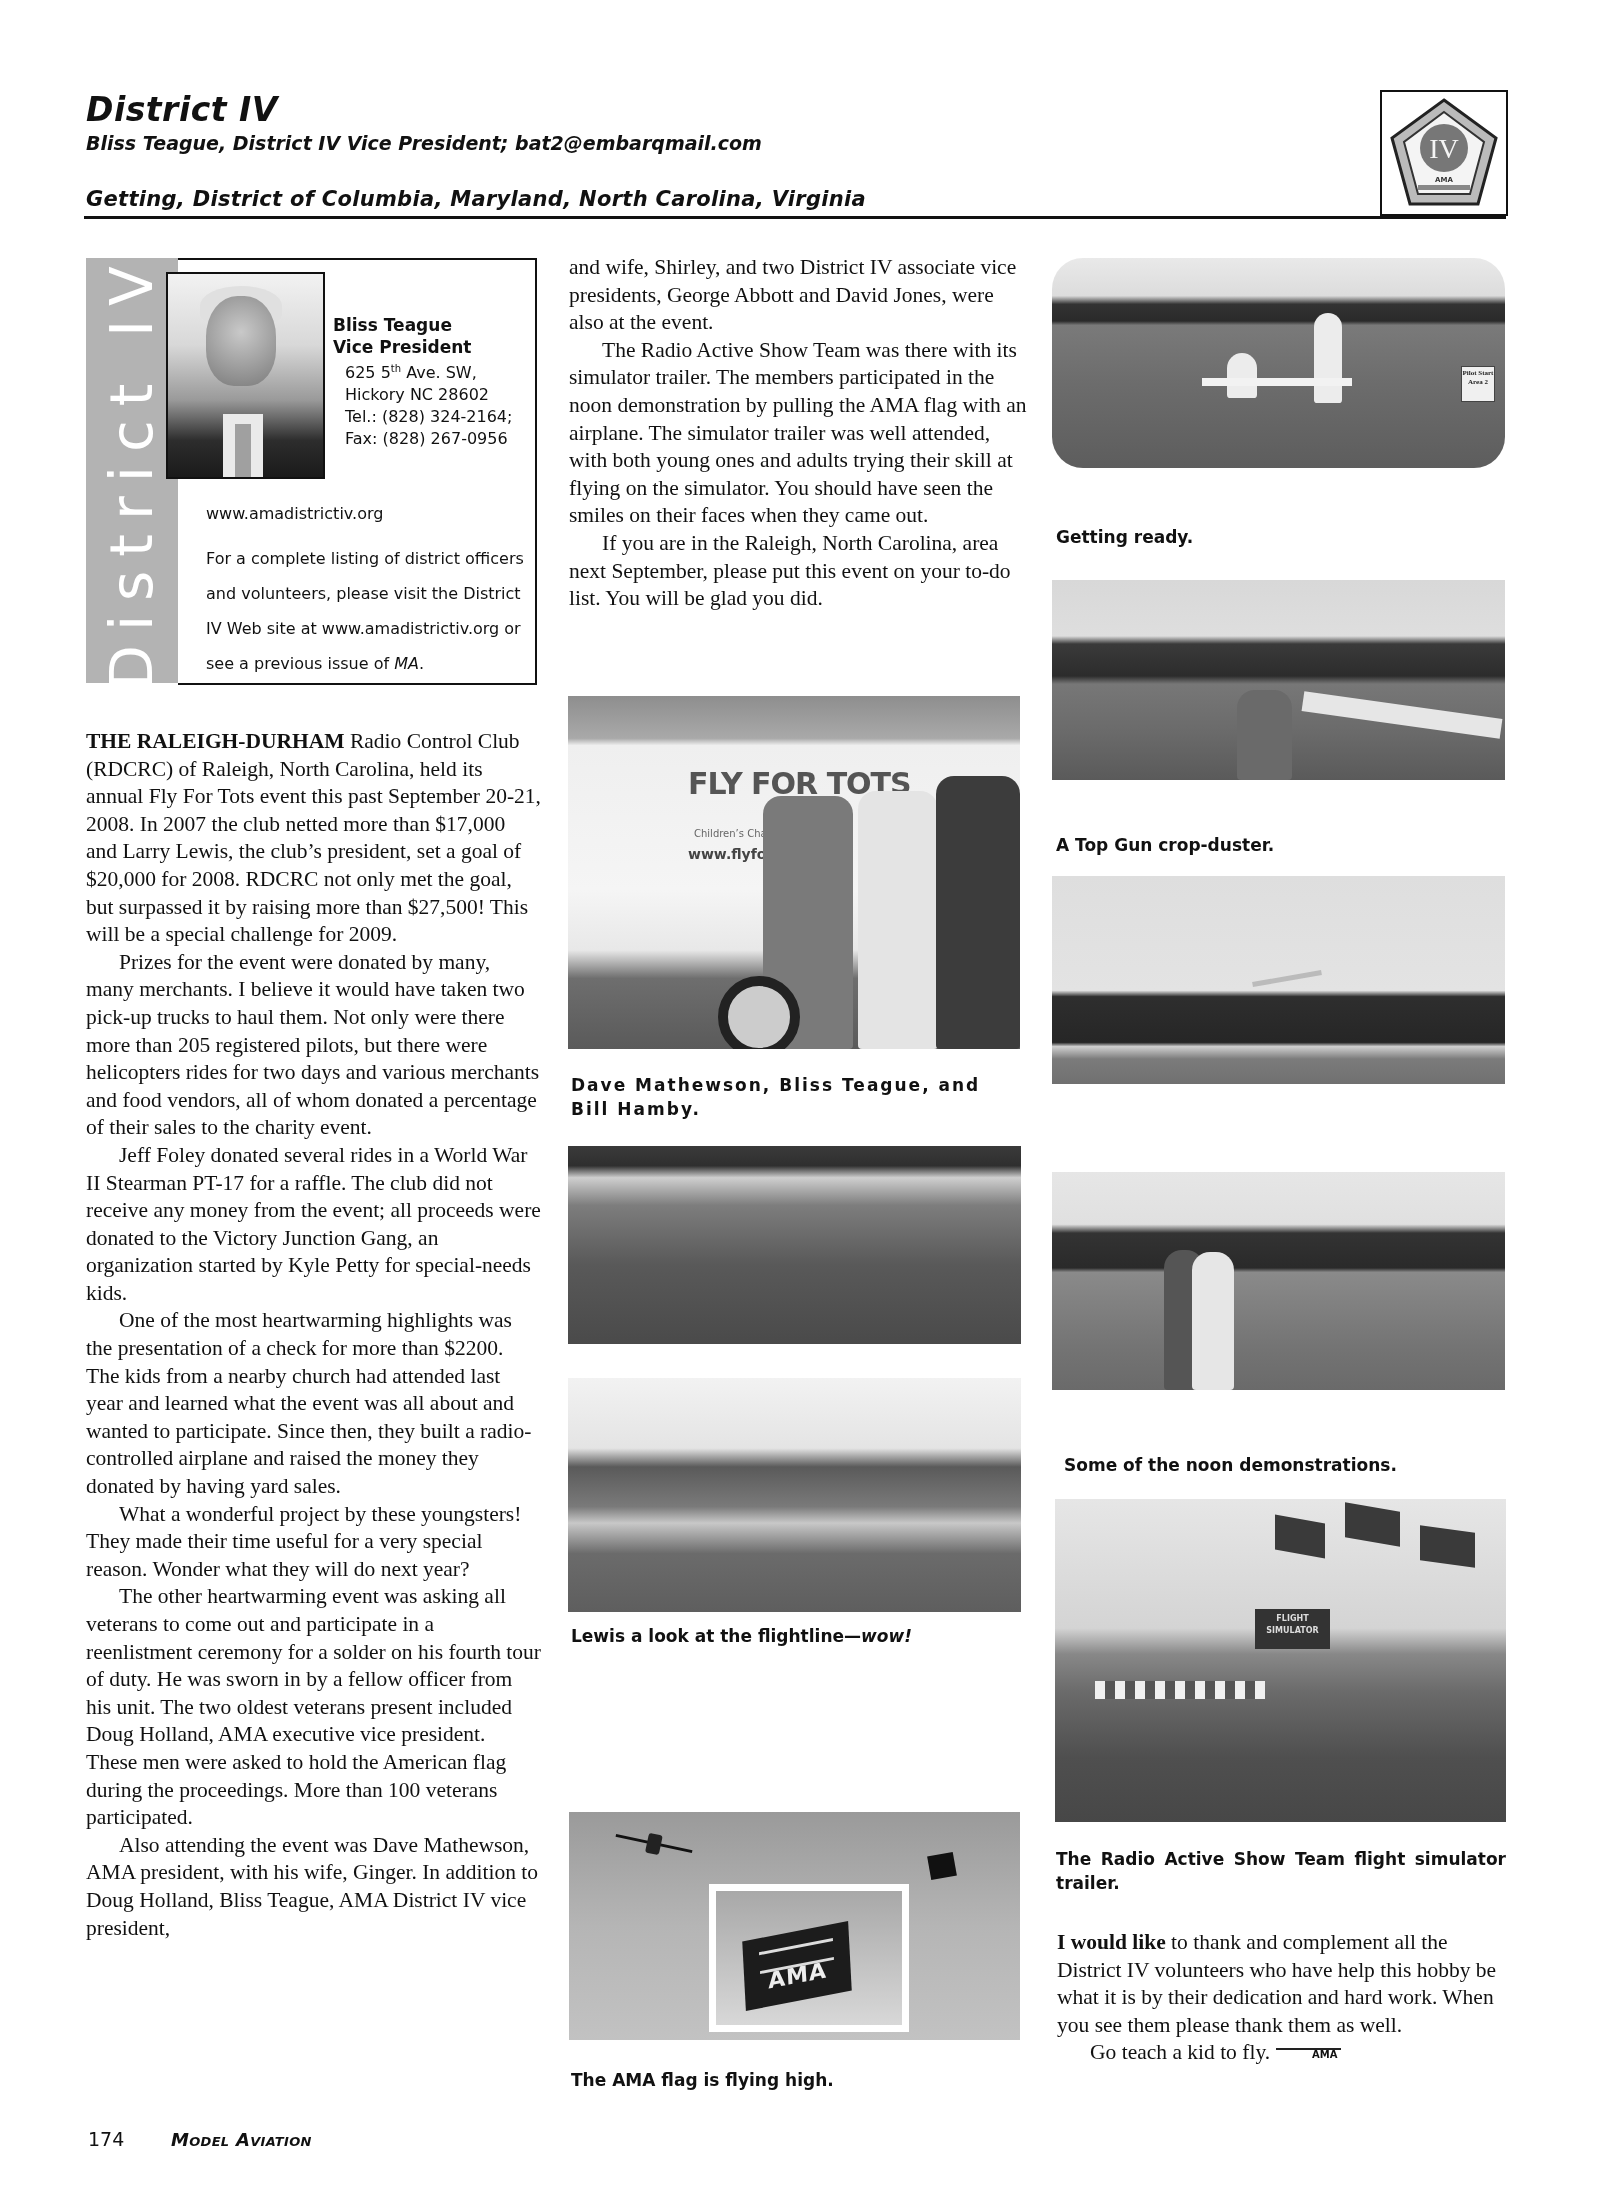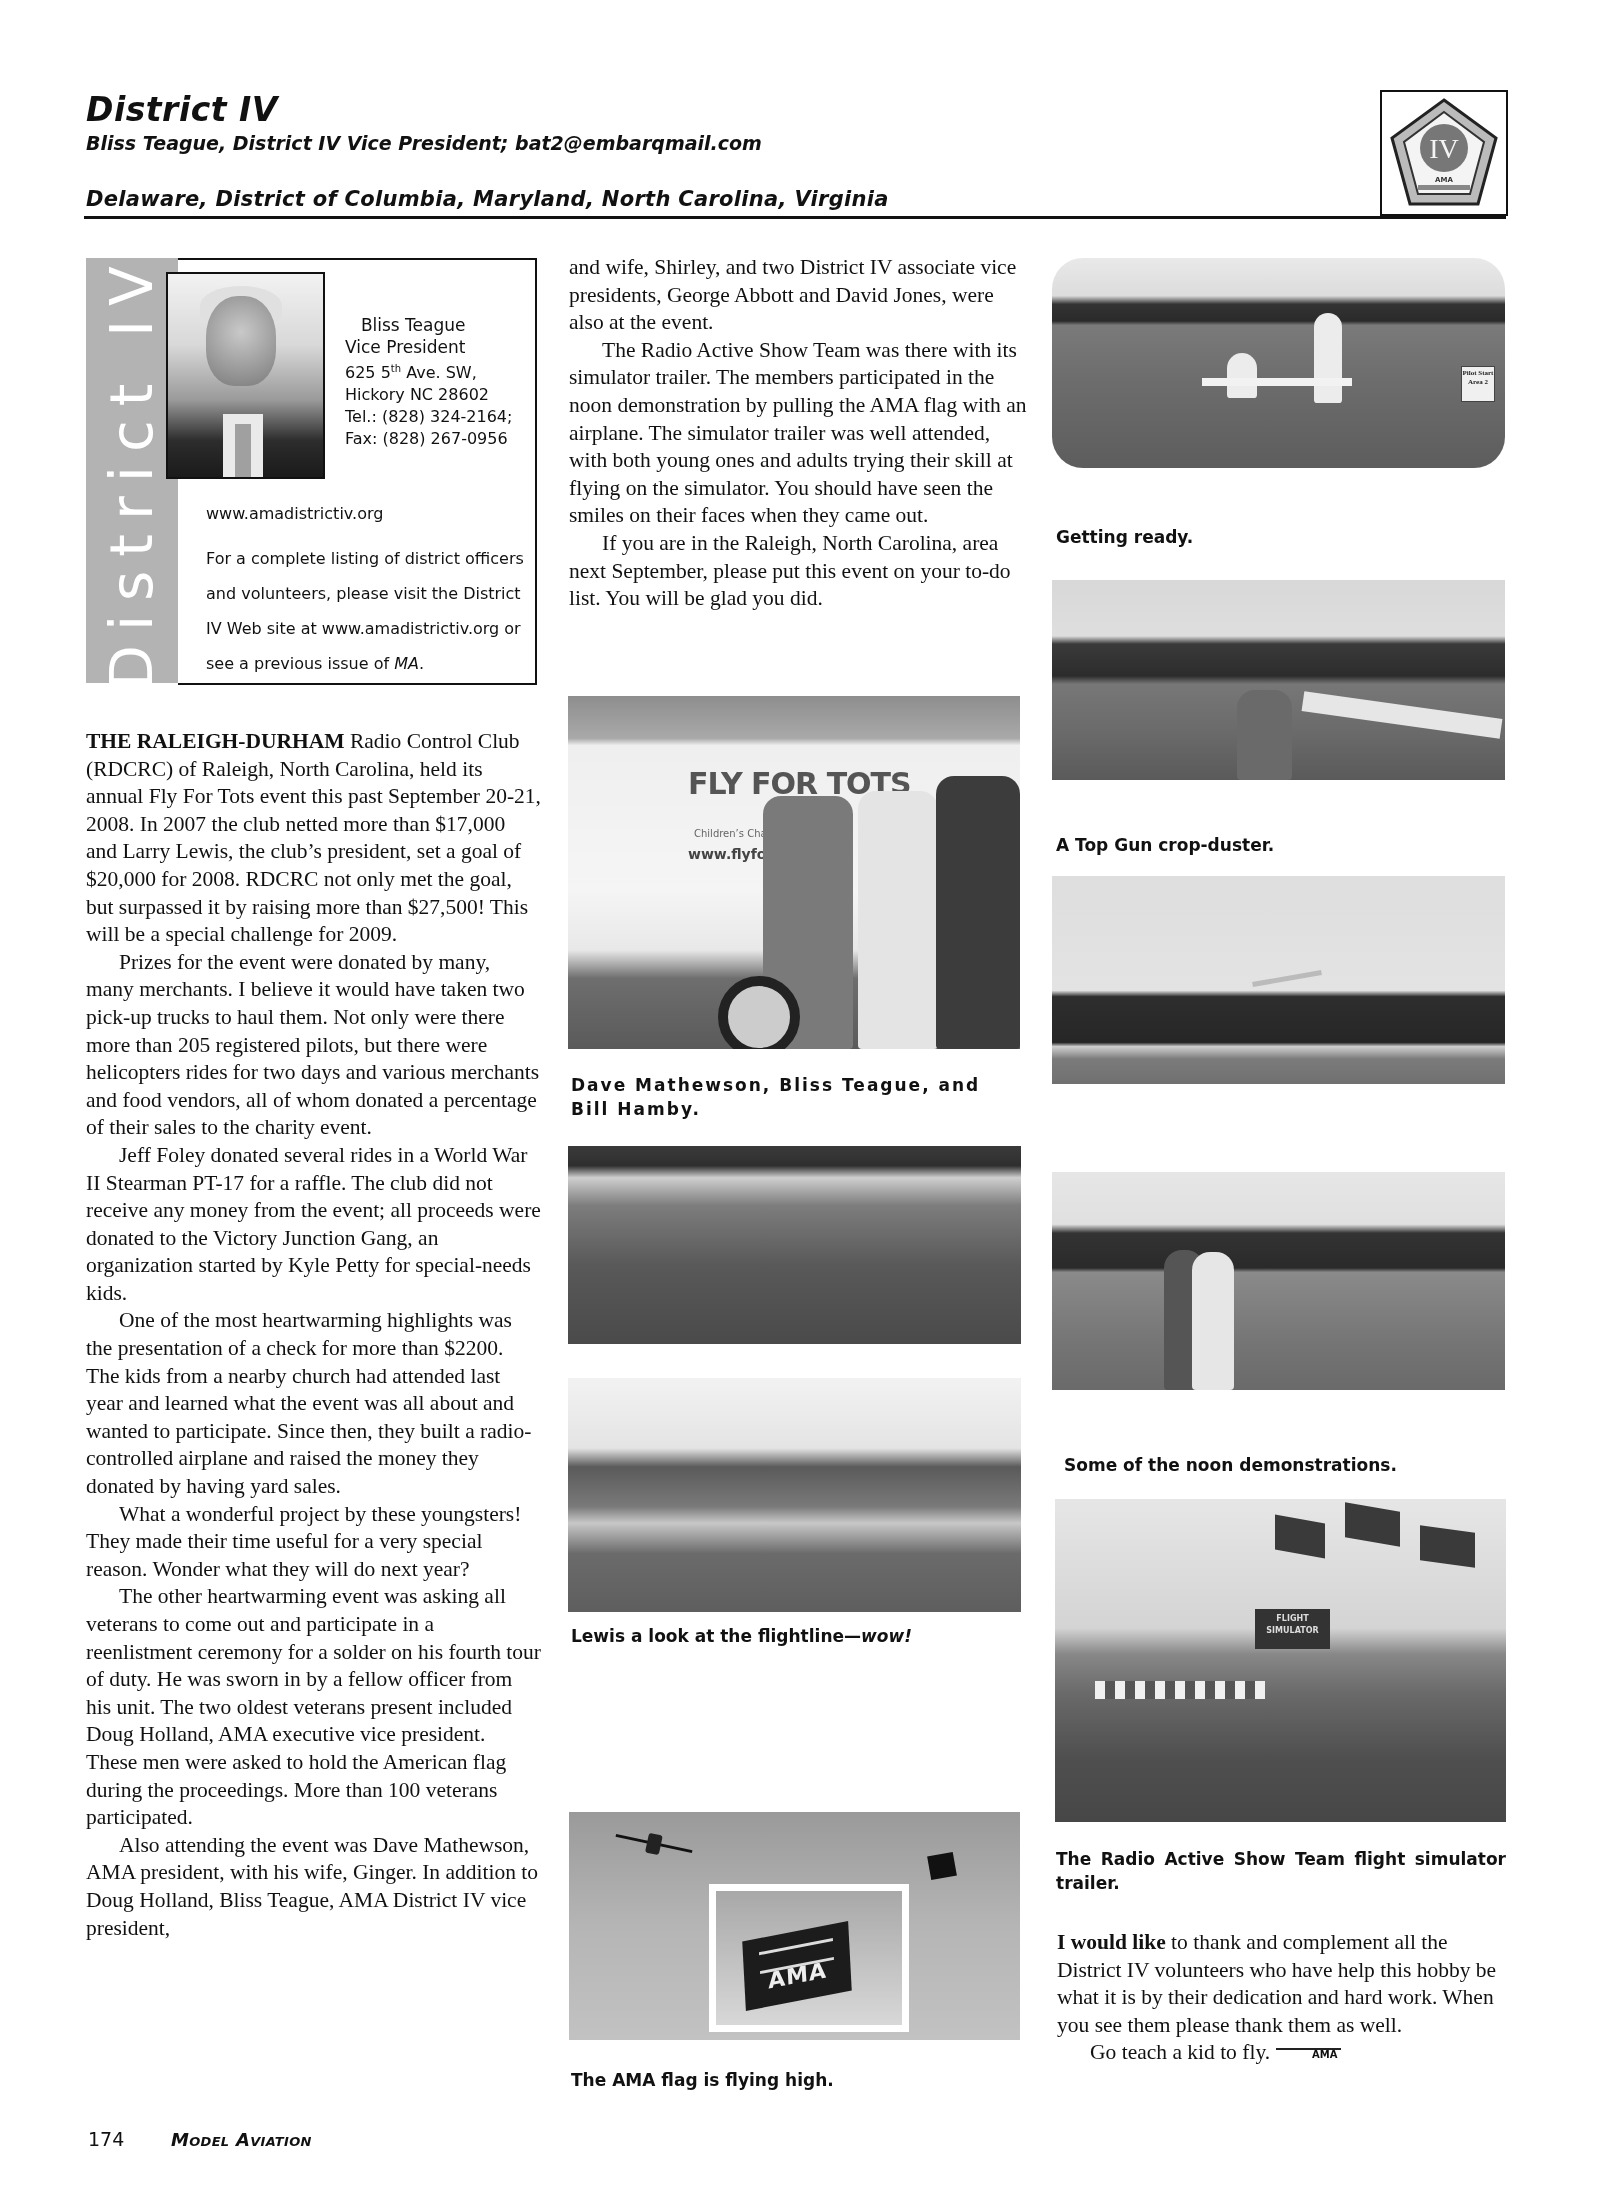--- a/index.html
+++ b/index.html
@@ -16,21 +16,21 @@
   
   .bio-gray { position: absolute; left: 86px; top: 258px; width: 92px; height: 425px; background: #b3b3b3; }
   .bio-gray-text { position: absolute; left: 86px; top: 258px; width: 92px; height: 425px; display: flex; align-items: center; justify-content: center; }
   .bio-gray-text span { transform: rotate(-90deg); white-space: nowrap; font-family: "DejaVu Sans", sans-serif; font-size: 58px; color: #fff; letter-spacing: 14px; font-weight: normal; }
   .bio-box { position: absolute; left: 178px; top: 258px; width: 357px; height: 423px; border: 2px solid #111; border-left: none; }
   .bio-photo { position: absolute; left: 166px; top: 272px; width: 155px; height: 203px; border: 2px solid #111; background: linear-gradient(180deg, #f2f2f2 0%, #d8d8d8 35%, #9a9a9a 62%, #2d2d2d 82%, #1a1a1a 100%); overflow: hidden; }
   .bio-photo .head { position: absolute; left: 38px; top: 22px; width: 70px; height: 90px; border-radius: 45% 45% 40% 40%; background: radial-gradient(circle at 50% 40%, #c9c9c9, #7a7a7a); }
   .bio-photo .hair { position: absolute; left: 32px; top: 12px; width: 82px; height: 40px; border-radius: 50% 50% 30% 30%; background: #e0e0e0; }
   .bio-photo .shirt { position: absolute; left: 55px; top: 140px; width: 40px; height: 65px; background: #eaeaea; }
   .bio-photo .tie { position: absolute; left: 67px; top: 150px; width: 16px; height: 55px; background: #a0a0a0; }
-  .bio-name { position: absolute; left: 345px; top: 314px; font-family: "DejaVu Sans", sans-serif; font-weight: normal; font-size: 17px; line-height: 22px; text-align: right; }
+  .bio-name { position: absolute; left: 333px; top: 314px; font-family: "DejaVu Sans", sans-serif; font-weight: bold; font-size: 17px; line-height: 22px; }
   .bio-addr { position: absolute; left: 345px; top: 358px; font-family: "DejaVu Sans", sans-serif; font-size: 16px; line-height: 22px; width: 185px; }
   .bio-web { position: absolute; left: 206px; top: 504px; font-family: "DejaVu Sans", sans-serif; font-size: 16px; }
   .bio-note { position: absolute; left: 206px; top: 541px; width: 320px; font-family: "DejaVu Sans", sans-serif; font-size: 16px; line-height: 35px; }
 
   
   .col-text { position: absolute; font-family: "Liberation Serif", "DejaVu Serif", serif; font-size: 21.5px; line-height: 27.6px; }
   .col-text p { margin: 0; text-indent: 33px; }
   .col-text p.first { text-indent: 0; }
   .col1 { left: 86px; top: 728px; width: 455px; }
   .col2 { left: 569px; top: 254px; width: 462px; }
@@ -67,21 +67,21 @@
   
   .footer-page { position: absolute; left: 88px; top: 2128px; font-family: "DejaVu Sans", sans-serif; font-size: 19px; }
   .footer-mag { position: absolute; left: 171px; top: 2129px; font-family: "DejaVu Sans", sans-serif; font-style: italic; font-weight: bold; font-size: 18px; font-variant: small-caps; letter-spacing: 0.3px; }
   .ama-mark { display: inline-block; font-family: "DejaVu Sans", sans-serif; font-size: 10px; font-weight: bold; border-top: 2px solid #222; margin-left: 6px; padding: 0 3px; vertical-align: middle; line-height: 10px; }
 </style>
 </head>
 <body>
 
 <div class="hdr-title">District IV</div>
 <div class="hdr-sub">Bliss Teague, District IV Vice President; bat2@embarqmail.com</div>
-<div class="hdr-states">Delaware, District of Columbia, Maryland, North Carolina, Virginia</div>
+<div class="hdr-states">Getting, District of Columbia, Maryland, North Carolina, Virginia</div>
 <div class="hdr-rule"></div>
 <div class="logo-box">
   <svg viewBox="0 0 124 122">
     <polygon points="62,8 114,46 96,112 28,112 10,46" fill="#bbb" stroke="#222" stroke-width="3"></polygon>
     <polygon points="62,20 102,50 88,102 36,102 22,50" fill="#f4f4f4" stroke="#333" stroke-width="2"></polygon>
     <circle cx="62" cy="56" r="24" fill="#777"></circle>
     <text x="62" y="66" text-anchor="middle" font-family="Liberation Serif, serif" font-size="28" fill="#f4f4f4">IV</text>
     <text x="62" y="90" text-anchor="middle" font-family="DejaVu Sans, sans-serif" font-size="7" font-weight="bold" fill="#333">AMA</text>
     <rect x="36" y="93" width="52" height="5" fill="#888"></rect>
   </svg>

